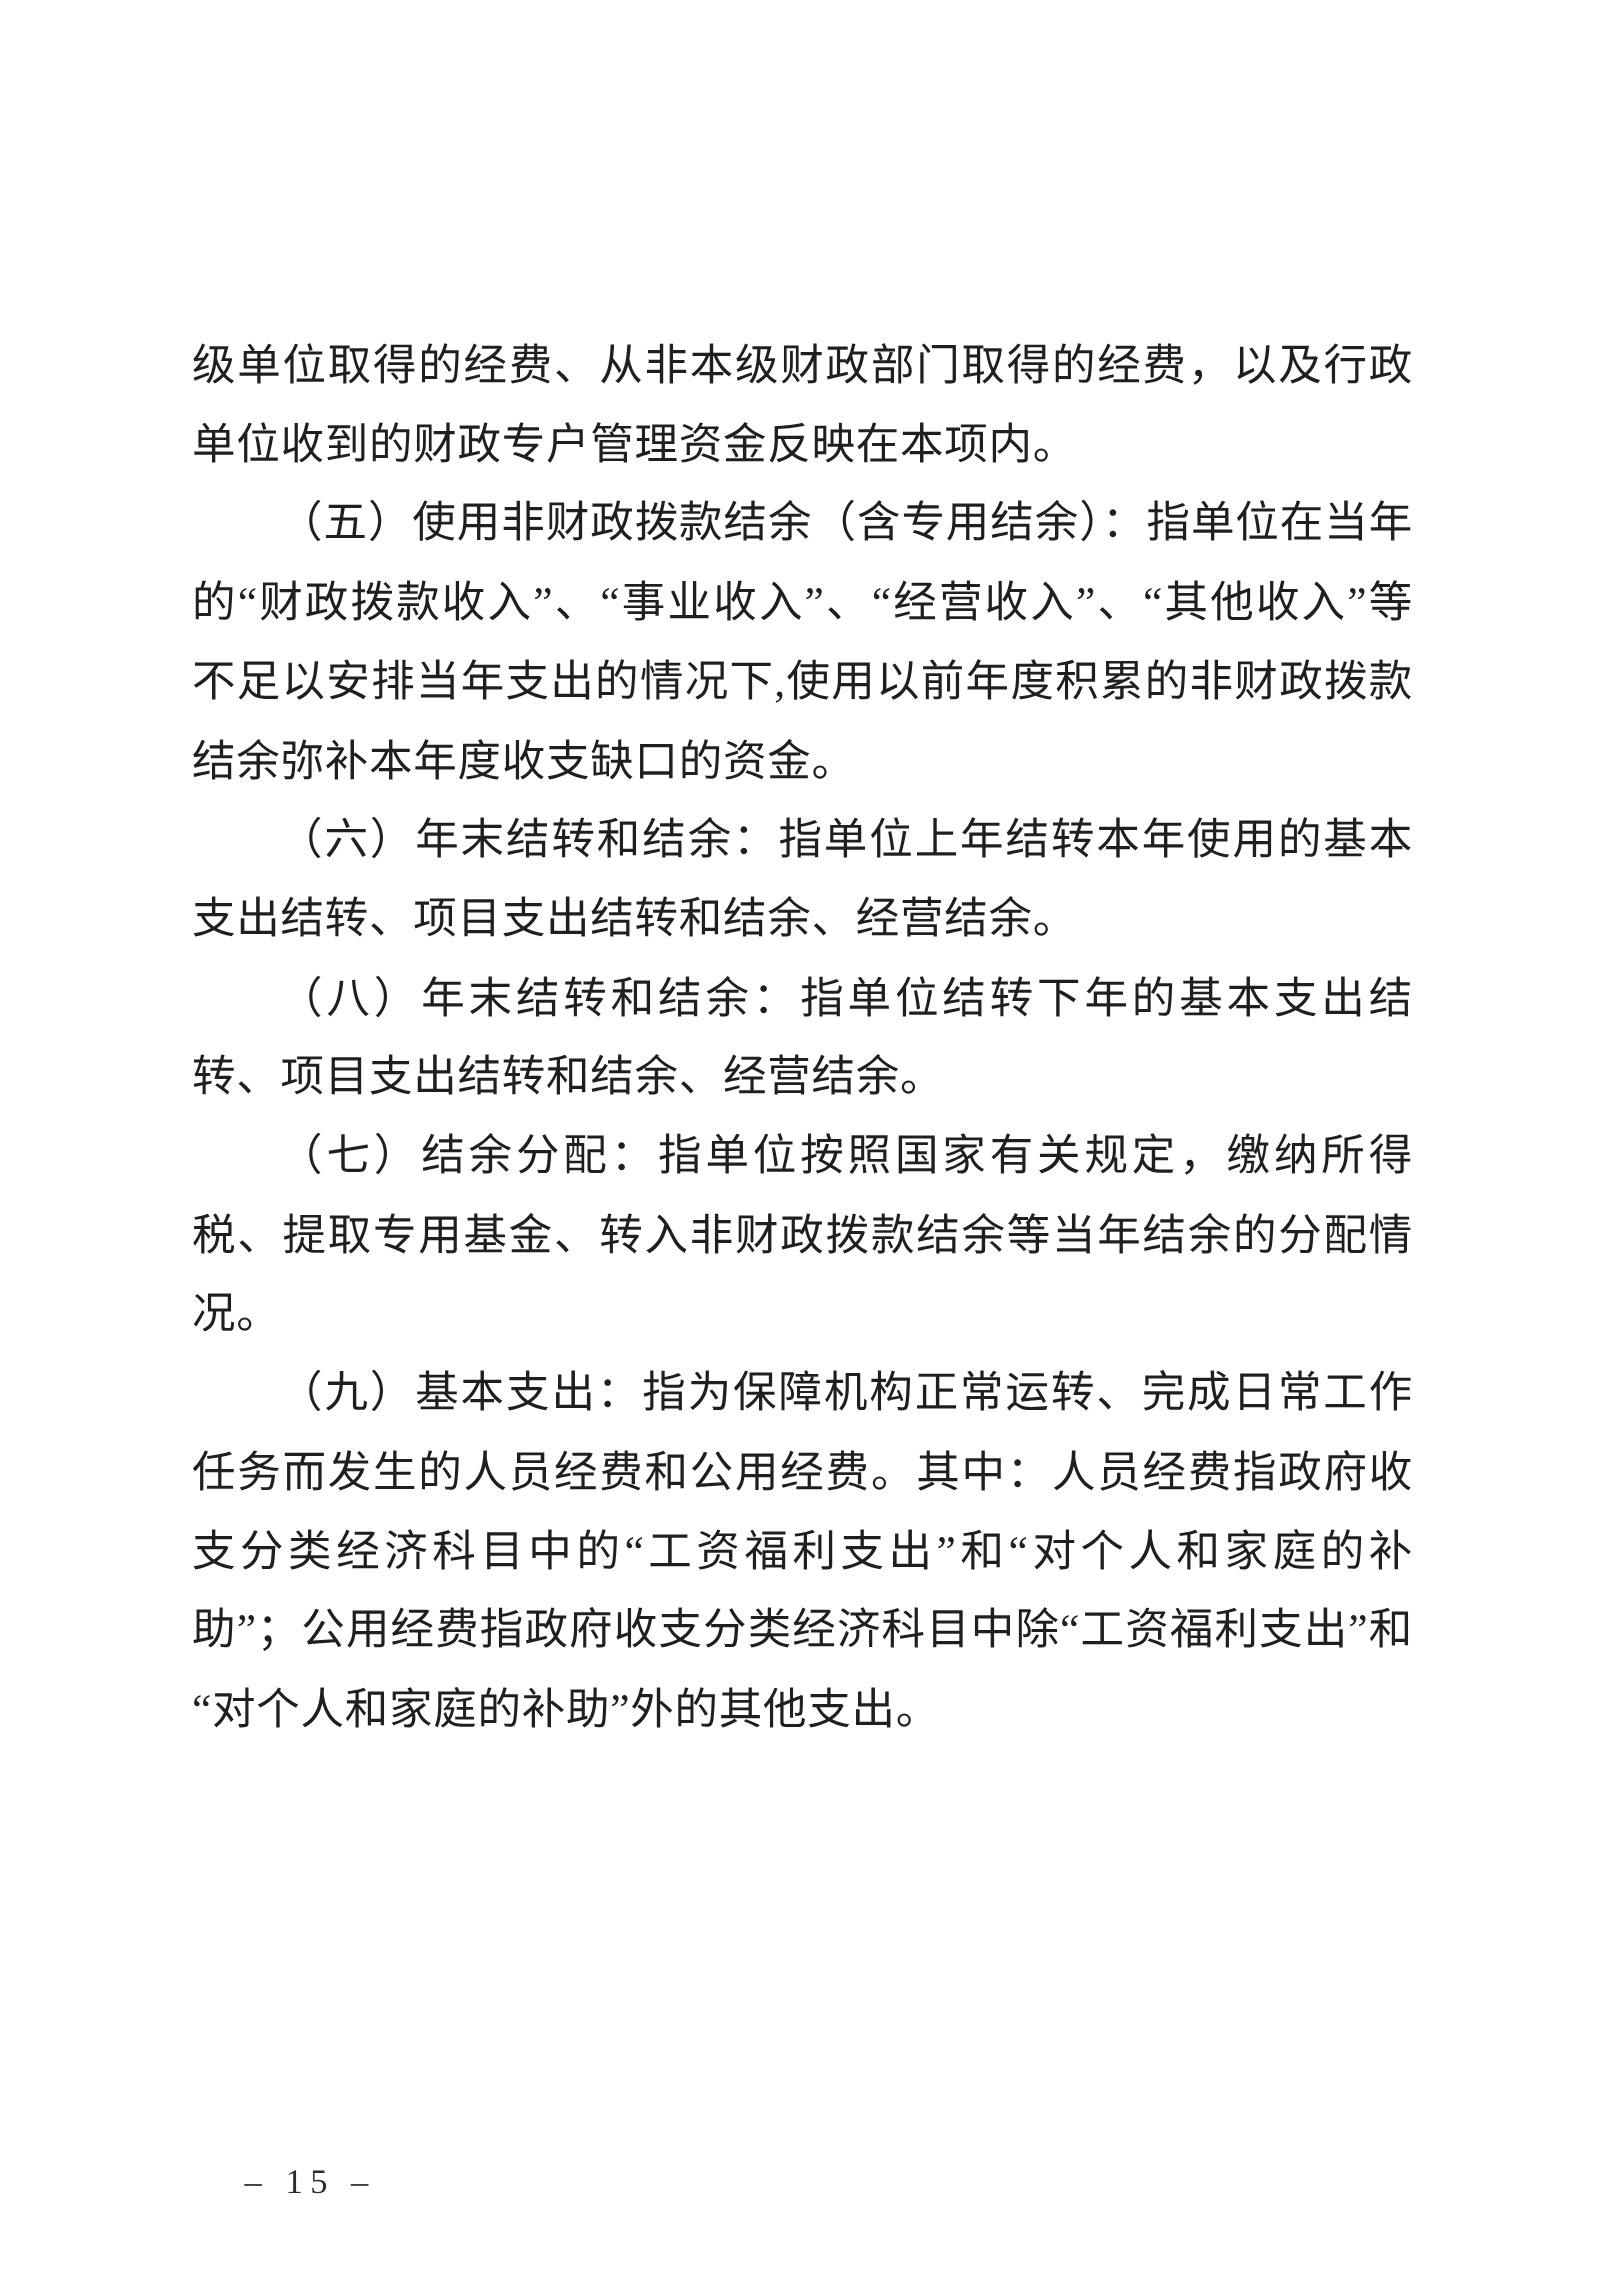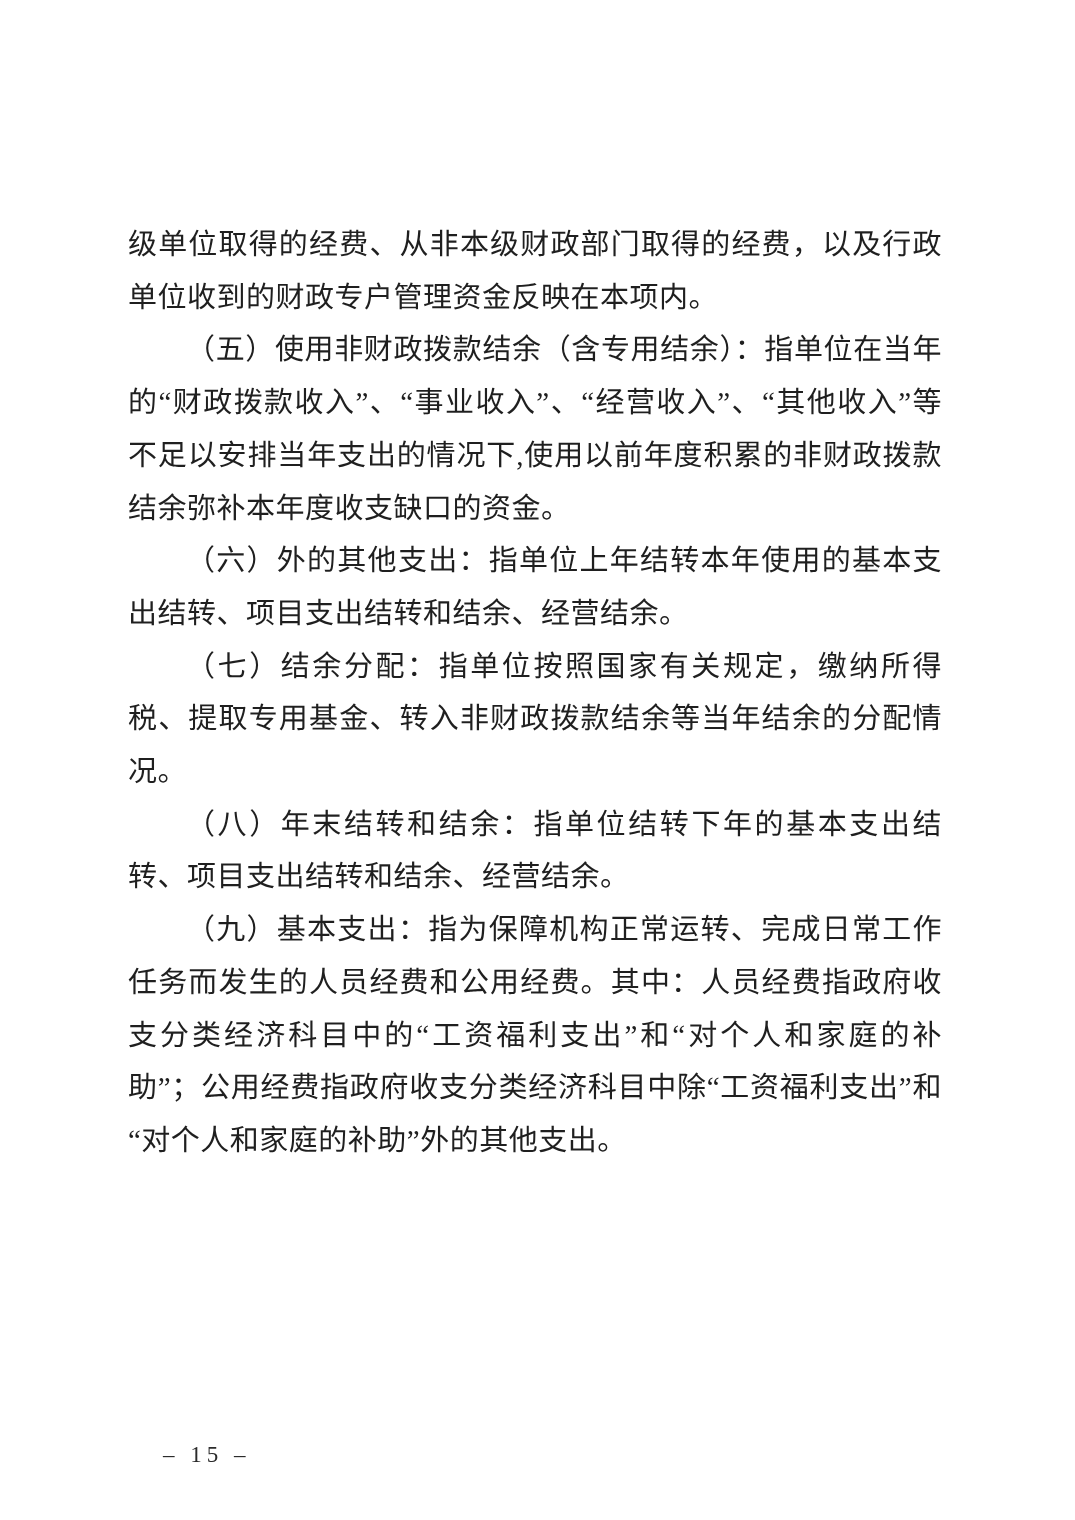--- a/index.html
+++ b/index.html
@@ -53,25 +53,25 @@
 </head>
 <body>
 
 <div class="page">
   <div class="text-block">
 
     <p class="para no-indent"><span>级单位取得的经费、从非本级财政部门取得的经费，以及行政单位收到的财政专户管理资金反映在本项内。</span></p>
 
     <p class="para"><span class="para-heading">（五）使用非财政拨款结余（含专用结余）：</span><span>指单位在当年的“财政拨款收入”、“事业收入”、“经营收入”、“其他收入”等不足以安排当年支出的情况下,使用以前年度积累的非财政拨款结余弥补本年度收支缺口的资金。</span></p>
 
-    <p class="para"><span class="para-heading">（六）外的其他支出：</span><span>指单位上年结转本年使用的基本支出结转、项目支出结转和结余、经营结余。</span></p>
+    <p class="para"><span class="para-heading">（六）年末结转和结余：</span><span>指单位上年结转本年使用的基本支出结转、项目支出结转和结余、经营结余。</span></p>
+
+    <p class="para"><span class="para-heading">（八）年末结转和结余：</span><span>指单位结转下年的基本支出结转、项目支出结转和结余、经营结余。</span></p>
 
     <p class="para"><span class="para-heading">（七）结余分配：</span><span>指单位按照国家有关规定，缴纳所得税、提取专用基金、转入非财政拨款结余等当年结余的分配情况。</span></p>
-
-    <p class="para"><span class="para-heading">（八）年末结转和结余：</span><span>指单位结转下年的基本支出结转、项目支出结转和结余、经营结余。</span></p>
 
     <p class="para"><span class="para-heading">（九）基本支出：</span><span>指为保障机构正常运转、完成日常工作任务而发生的人员经费和公用经费。其中：人员经费指政府收支分类经济科目中的“工资福利支出”和“对个人和家庭的补助”；公用经费指政府收支分类经济科目中除“工资福利支出”和“对个人和家庭的补助”外的其他支出。</span></p>
 
 
 
   </div>
 
   <div class="page-number">– 15 –</div>
 </div>
 

